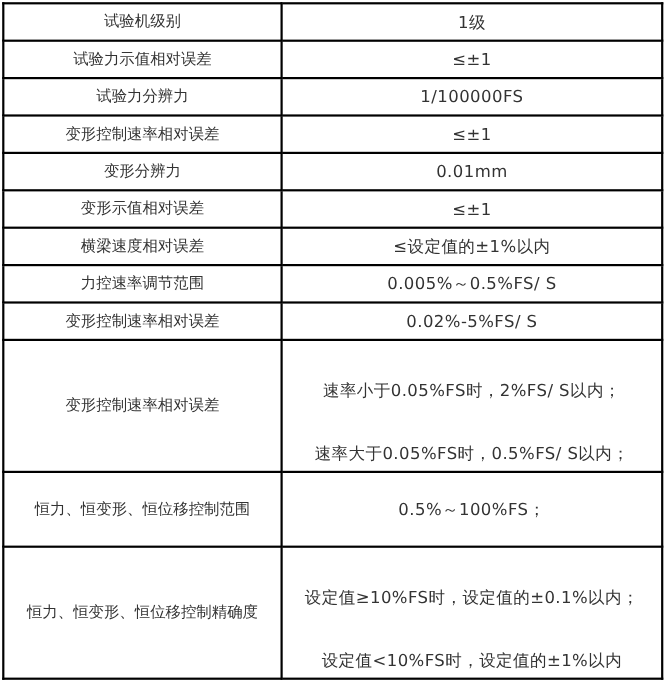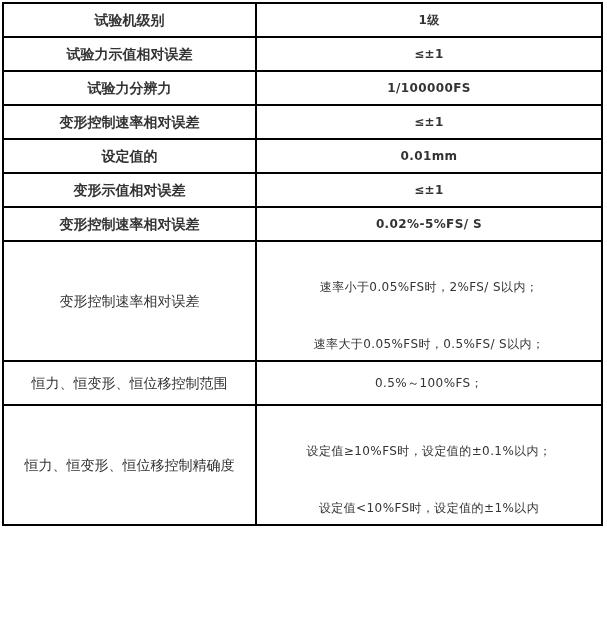--- a/index.html
+++ b/index.html
@@ -28,28 +28,28 @@
     overflow: hidden;
     background: #ffffff;
   }
   td.label-cell {
     width: 221px;
     font-size: 14px;
     line-height: 28px;
     padding: 2px 15px;
   }
   td.value-cell {
-    font-size: 12px;
+    font-size: 15px;
     line-height: 26px;
     padding: 2px 8px;
     letter-spacing: 0.4px;
   }
-  tr.row-single  { height: 33px; font-weight: bold; }
+  tr.row-single  { height: 33px; }
   tr.row-tall-a  { height: 68px; }
-  tr.row-tall-b  { height: 44px; padding-left: 24px; }
+  tr.row-tall-b  { height: 68px; padding-left: 24px; }
   tr.row-tall-c  { height: 63px; }
   .value-line {
     line-height: 27px;
     margin-top: 30px;
   }
 </style>
 </head>
 <body>
 
 <div class="page">
@@ -71,32 +71,40 @@
         <td class="label-cell">试验力分辨力</td>
         <td class="value-cell">1/100000FS</td>
       </tr>
 
       <tr class="row-single">
         <td class="label-cell">变形控制速率相对误差</td>
         <td class="value-cell">≤±1</td>
       </tr>
 
       <tr class="row-single">
-        <td class="label-cell">设定值的</td>
+        <td class="label-cell">变形分辨力</td>
         <td class="value-cell">0.01mm</td>
       </tr>
 
       <tr class="row-single">
         <td class="label-cell">变形示值相对误差</td>
         <td class="value-cell">≤±1</td>
       </tr>
 
 
 
+      <tr class="row-single">
+        <td class="label-cell">横梁速度相对误差</td>
+        <td class="value-cell">≤设定值的±1%以内</td>
+      </tr>
 
+      <tr class="row-single">
+        <td class="label-cell">力控速率调节范围</td>
+        <td class="value-cell">0.005%～0.5%FS/ S</td>
+      </tr>
 
 
       <tr class="row-single">
         <td class="label-cell">变形控制速率相对误差</td>
         <td class="value-cell">0.02%-5%FS/ S</td>
       </tr>
 
       <tr class="row-tall-a">
         <td class="label-cell">变形控制速率相对误差</td>
         <td class="value-cell">

